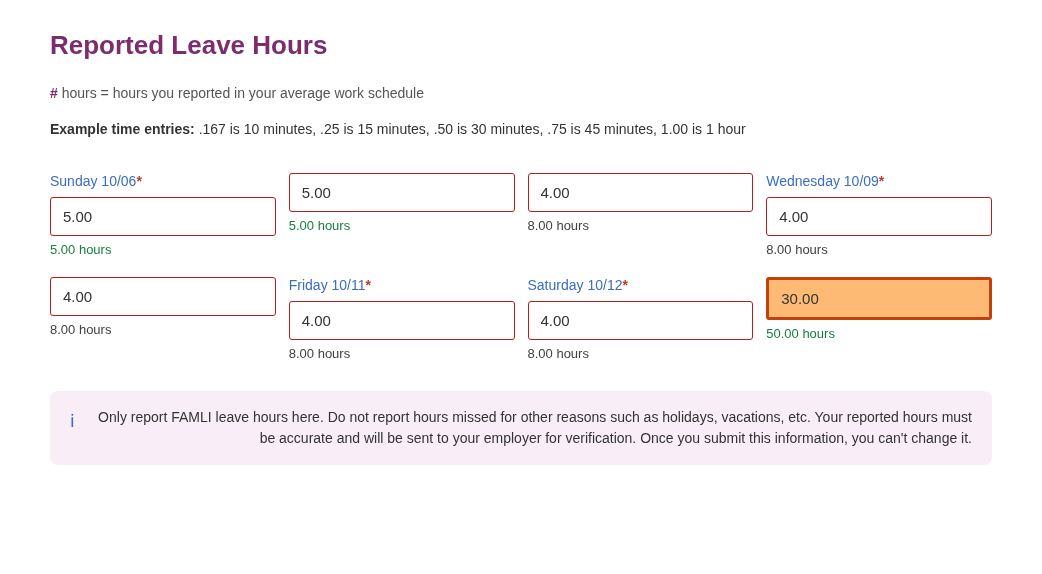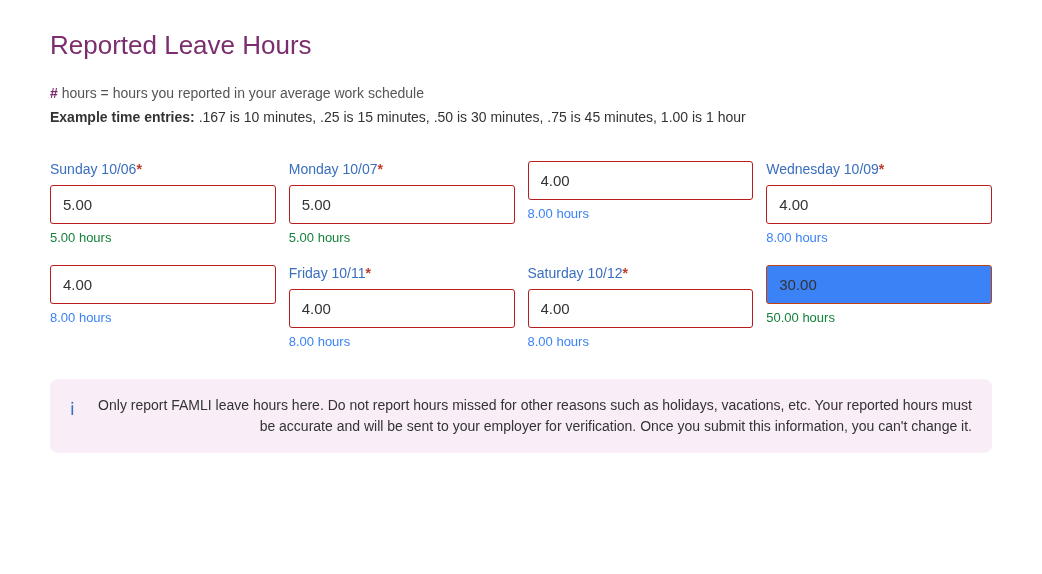--- a/index.html
+++ b/index.html
@@ -6,26 +6,26 @@
     body {
       font-family: Arial, sans-serif;
       background: #fff;
       color: #333;
       padding: 30px 50px;
       font-size: 14px;
     }
     .page-title {
       color: #7b2d6e;
       font-size: 26px;
-      font-weight: normal;
+      font-weight: bold;
       margin-bottom: 24px;
     }
     .info-line {
       color: #555;
-      margin-bottom: 8px;
+      margin-bottom: 20px;
       font-size: 14px;
     }
     .info-line span.hash {
       color: #7b2d6e;
       font-weight: bold;
     }
     .example-line {
       font-size: 14px;
       margin-bottom: 36px;
     }
@@ -58,33 +58,33 @@
     .field-input {
       border: 1px solid #b91c1c;
       border-radius: 3px;
       padding: 10px 12px;
       font-size: 15px;
       color: #333;
       outline: none;
       width: 100%;
     }
     .field-input.total-input {
-      background-color: #3b82f6;
+      background-color: #fdba74;
       color: #333;
-      border: 1px solid #c2410c;
+      border: 3px solid #c2410c;
     }
     .field-hours {
       font-size: 13px;
       margin-top: 6px;
     }
     .field-hours.normal {
       color: #15803d;
     }
     .field-hours.warning {
-      color: #3b82f6;
+      color: #404040;
     }
     .notice-box {
       background: #f9eef7;
       border-radius: 8px;
       padding: 16px 20px;
       display: flex;
       align-items: flex-start;
       gap: 10px;
       margin-top: 10px;
     }
@@ -116,21 +116,20 @@
   <span> .167 is 10 minutes, .25 is 15 minutes, .50 is 30 minutes, .75 is 45 minutes, 1.00 is 1 hour</span>
 </p>
 
 <div class="grid" id="fields-grid">
     <div class="field-group">
       <div class="field-label">Sunday 10/06<span class="required">*</span></div>
       <input type="text" class="field-input" value="5.00" style="">
       <div class="field-hours normal">5.00 hours</div>
     </div>
     <div class="field-group">
-      <div class="field-label">Monday 10/07<span class="required">*</span></div>
       <input type="text" class="field-input" value="5.00" style="">
       <div class="field-hours normal">5.00 hours</div>
     </div>
     <div class="field-group">
       <input type="text" class="field-input" value="4.00" style="">
       <div class="field-hours warning">8.00 hours</div>
     </div>
     <div class="field-group">
       <div class="field-label">Wednesday 10/09<span class="required">*</span></div>
       <input type="text" class="field-input" value="4.00" style="">

